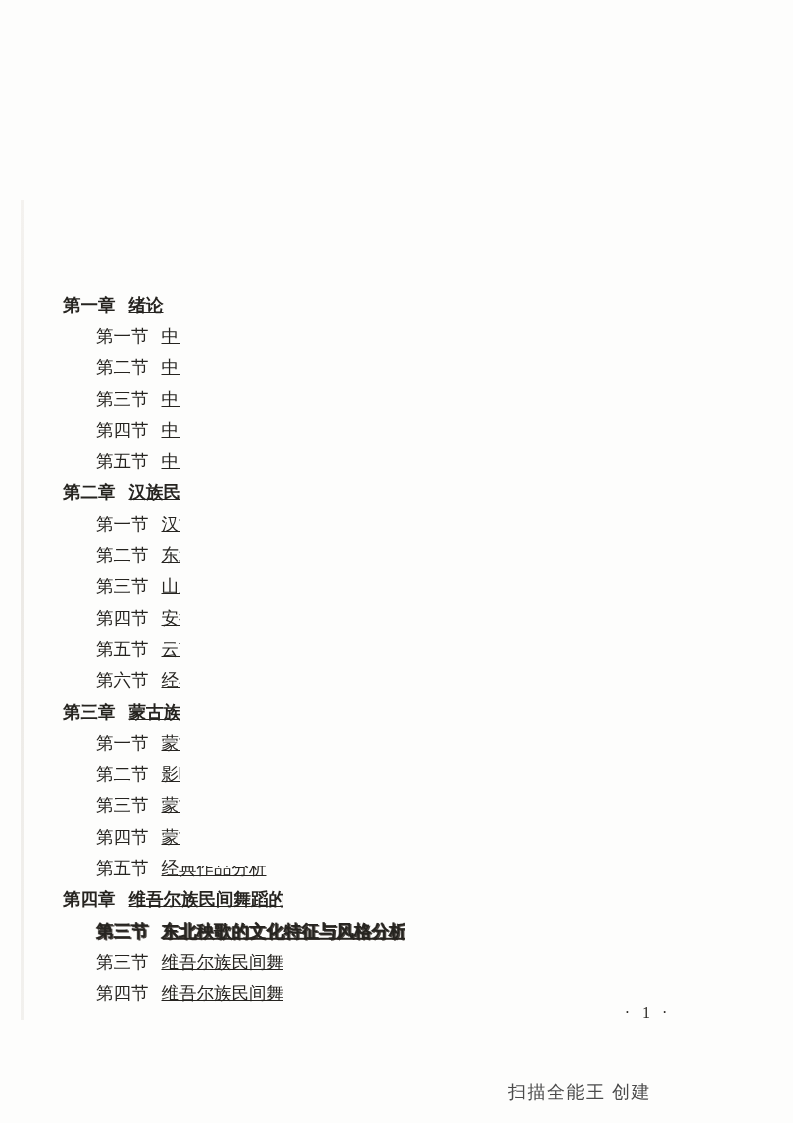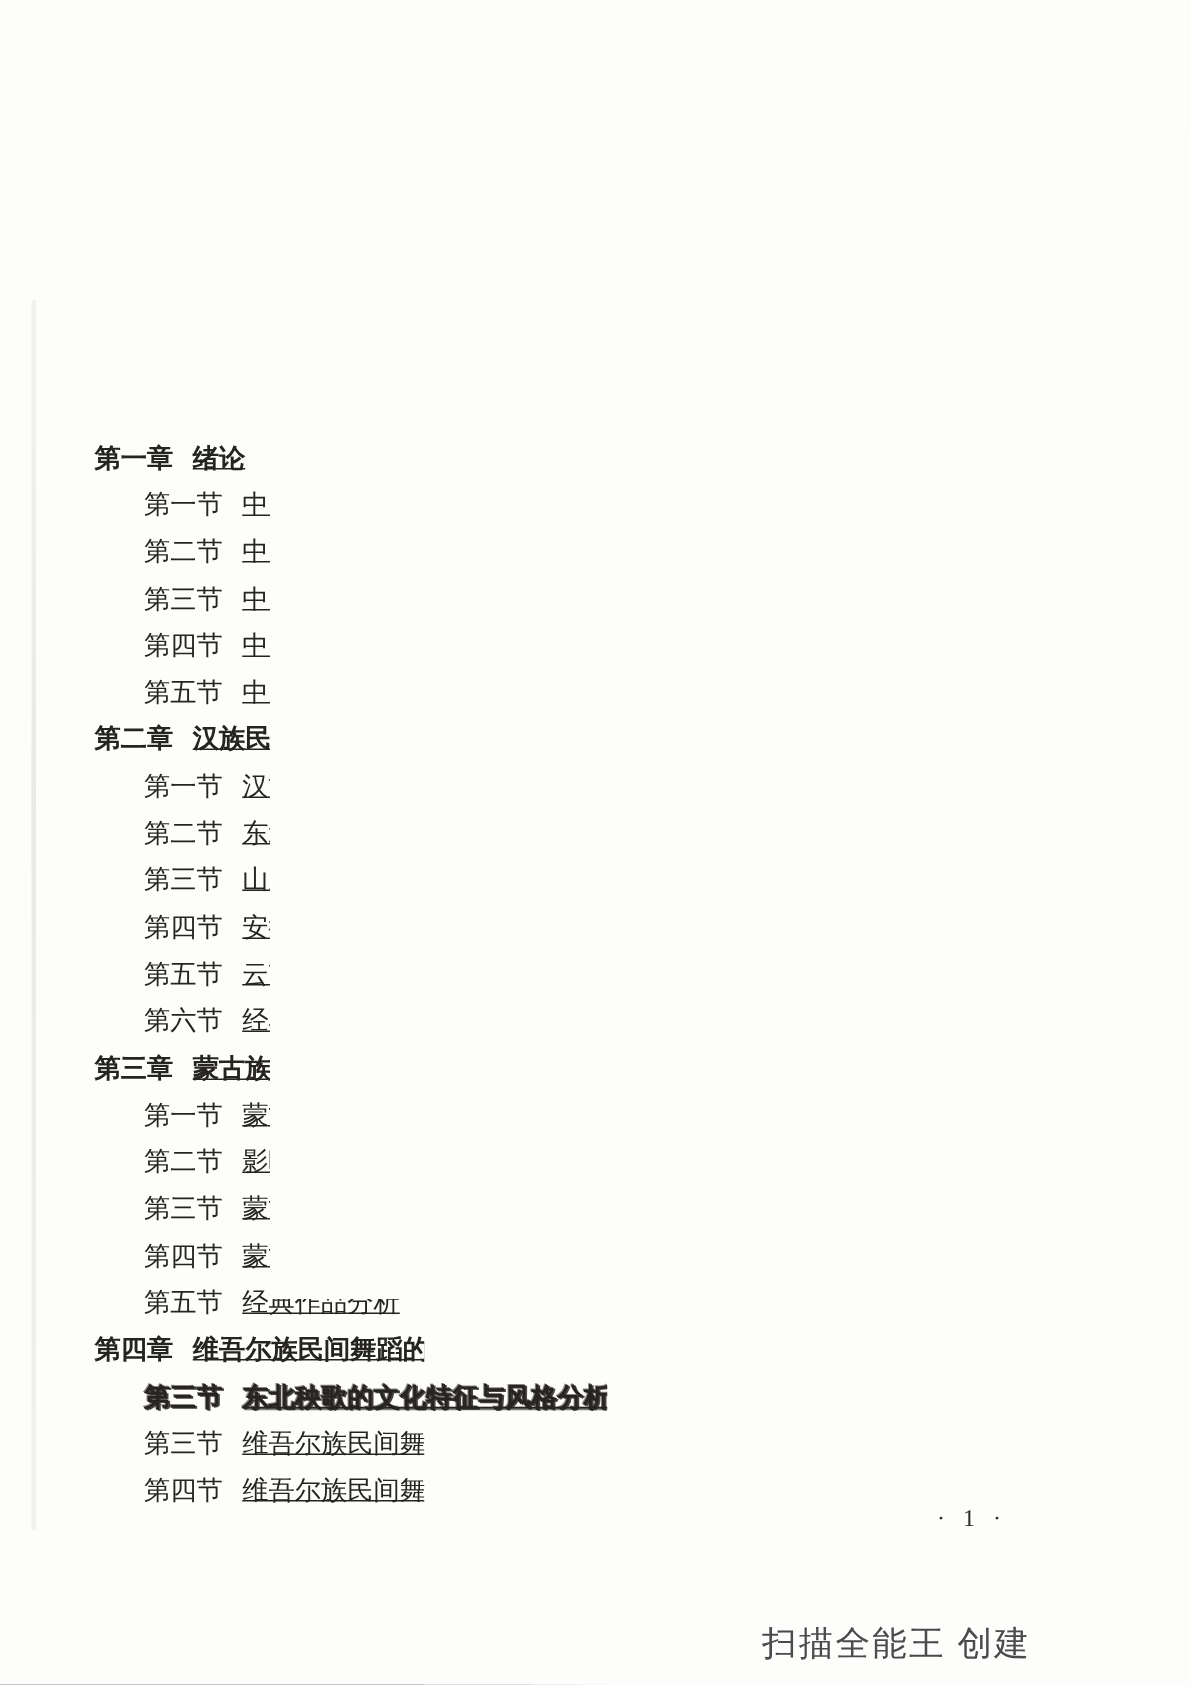--- a/index.html
+++ b/index.html
@@ -83,21 +83,21 @@
   
   .folio{
     position:absolute;left:598px;top:1004px;width:100px;
     text-align:center;
     font-family:"Liberation Serif", serif;
     font-size:16px;color:#2e2b27;letter-spacing:4px;
   }
   
   .watermark{
     position:absolute;left:508px;top:1080px;
-    font-size:23px;color:#4b4b4b;
+    font-size:18px;color:#4b4b4b;
     letter-spacing:1.5px;
     font-family:"Liberation Sans", sans-serif;
   }
 </style>
 </head>
 <body>
 
 <div class="page">
 
   <div class="edge-shadow"></div>

